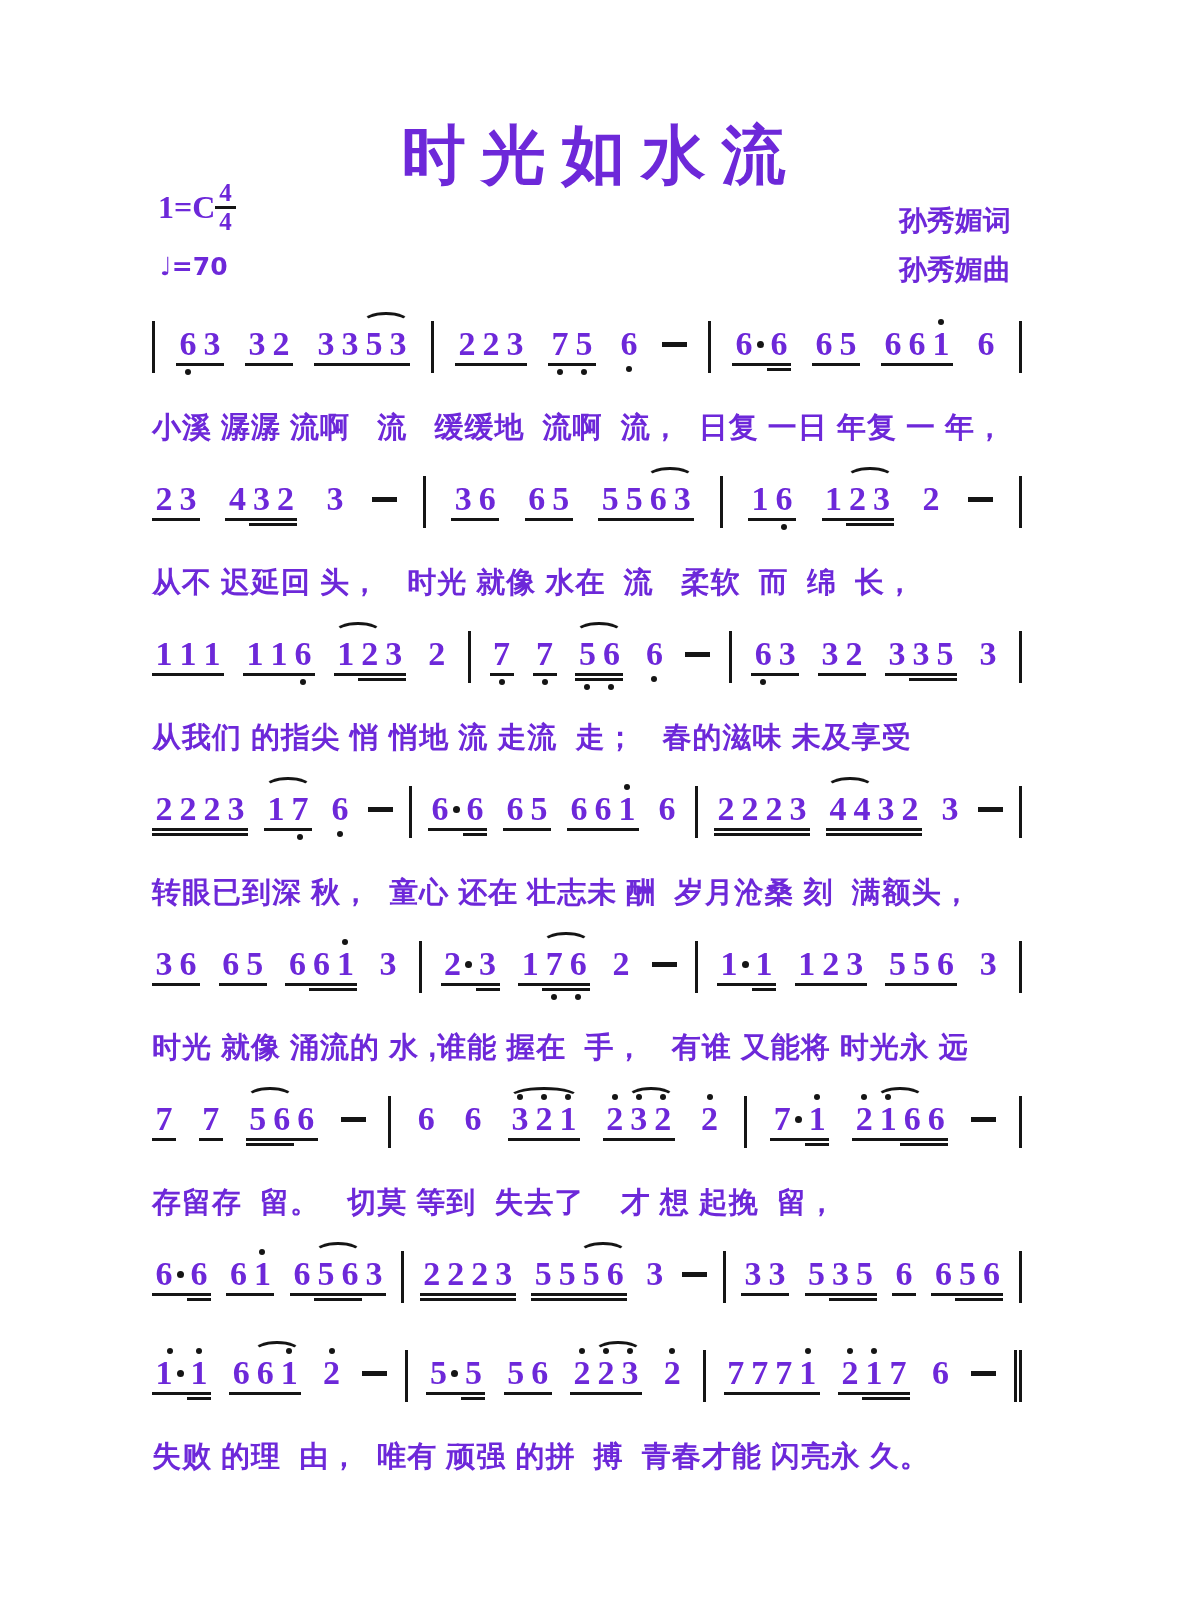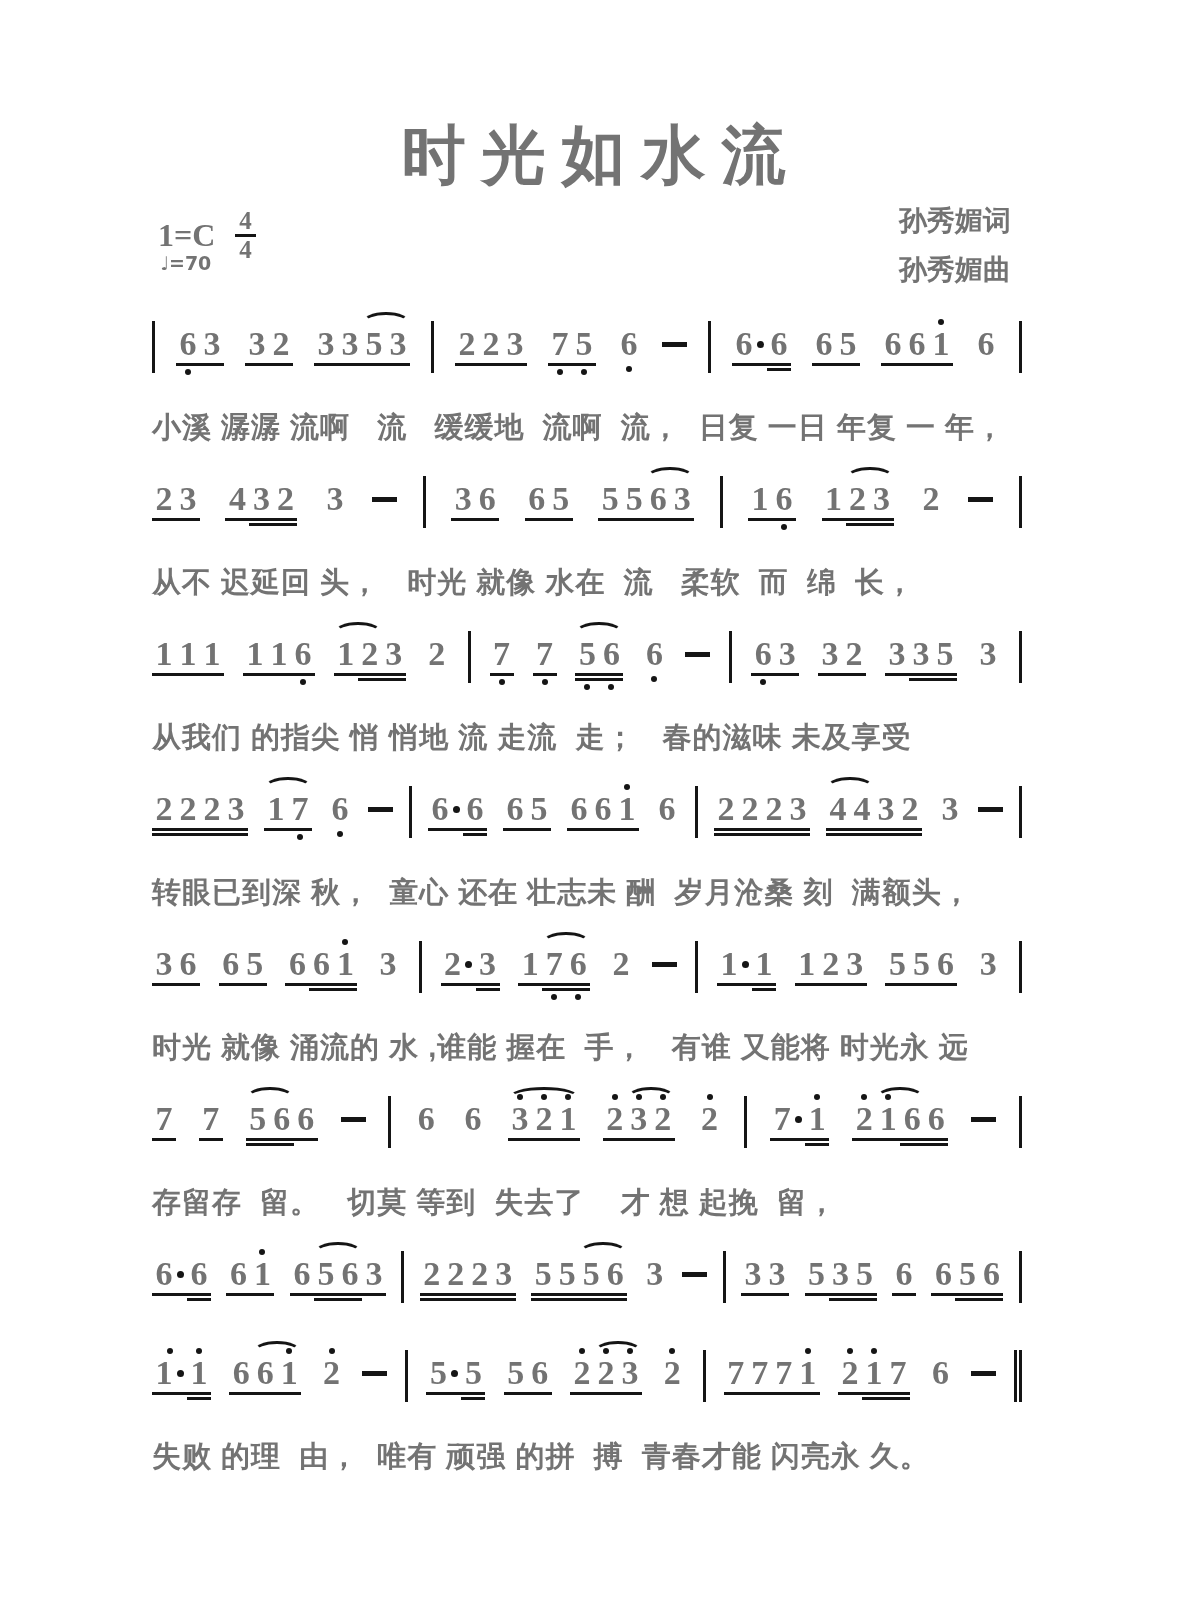--- a/index.html
+++ b/index.html
@@ -1,25 +1,25 @@
 <!DOCTYPE html>
 <html><head>
 <meta charset="utf-8">
 <style>
   html,body{margin:0;padding:0;background:#ffffff;}
-  .page{position:relative;width:1203px;height:1621px;background:#fff;color:#737373;
+  .page{position:relative;width:1203px;height:1621px;background:#fff;color:#6d28d9;
         font-family:"Liberation Serif",serif;overflow:hidden;}
   .title{position:absolute;top:112px;left:0;width:100%;text-align:center;
          font-size:64px;font-weight:bold;letter-spacing:16px;}
-  .keytime{position:absolute;left:158px;top:208px;display:flex;align-items:center;gap:20px;
+  .keytime{position:absolute;left:158px;top:180px;display:flex;align-items:center;
            font-size:32px;font-weight:bold;}
   .timesig{display:inline-flex;flex-direction:column;align-items:center;
            font-size:25px;font-weight:bold;line-height:1.05;}
   .timesig .tsTop{border-bottom:3px solid #151515;padding:0 4px;}
-  .tempo{position:absolute;left:160px;top:252px;font-size:19px;font-weight:bold;
+  .tempo{position:absolute;left:160px;top:252px;font-size:25px;font-weight:bold;
          font-family:"DejaVu Sans",sans-serif;text-align:right;}
   .credits{position:absolute;right:192px;top:196px;font-size:28px;font-weight:bold;
            font-family:"Liberation Sans","DejaVu Sans",sans-serif;line-height:1.75;text-align:right;}
   .score{position:absolute;left:152px;top:316px;width:870px;}
   .line{margin-bottom:23px;}
   .notes-row{display:flex;align-items:flex-start;justify-content:space-between;height:76px;}
   .group{position:relative;display:inline-flex;}
   .note{display:inline-flex;flex-direction:column;align-items:center;padding:0 3.5px;}
   .hid,.lod{height:11px;display:flex;align-items:center;justify-content:center;gap:3px;}
   .drow{display:flex;align-items:center;}

